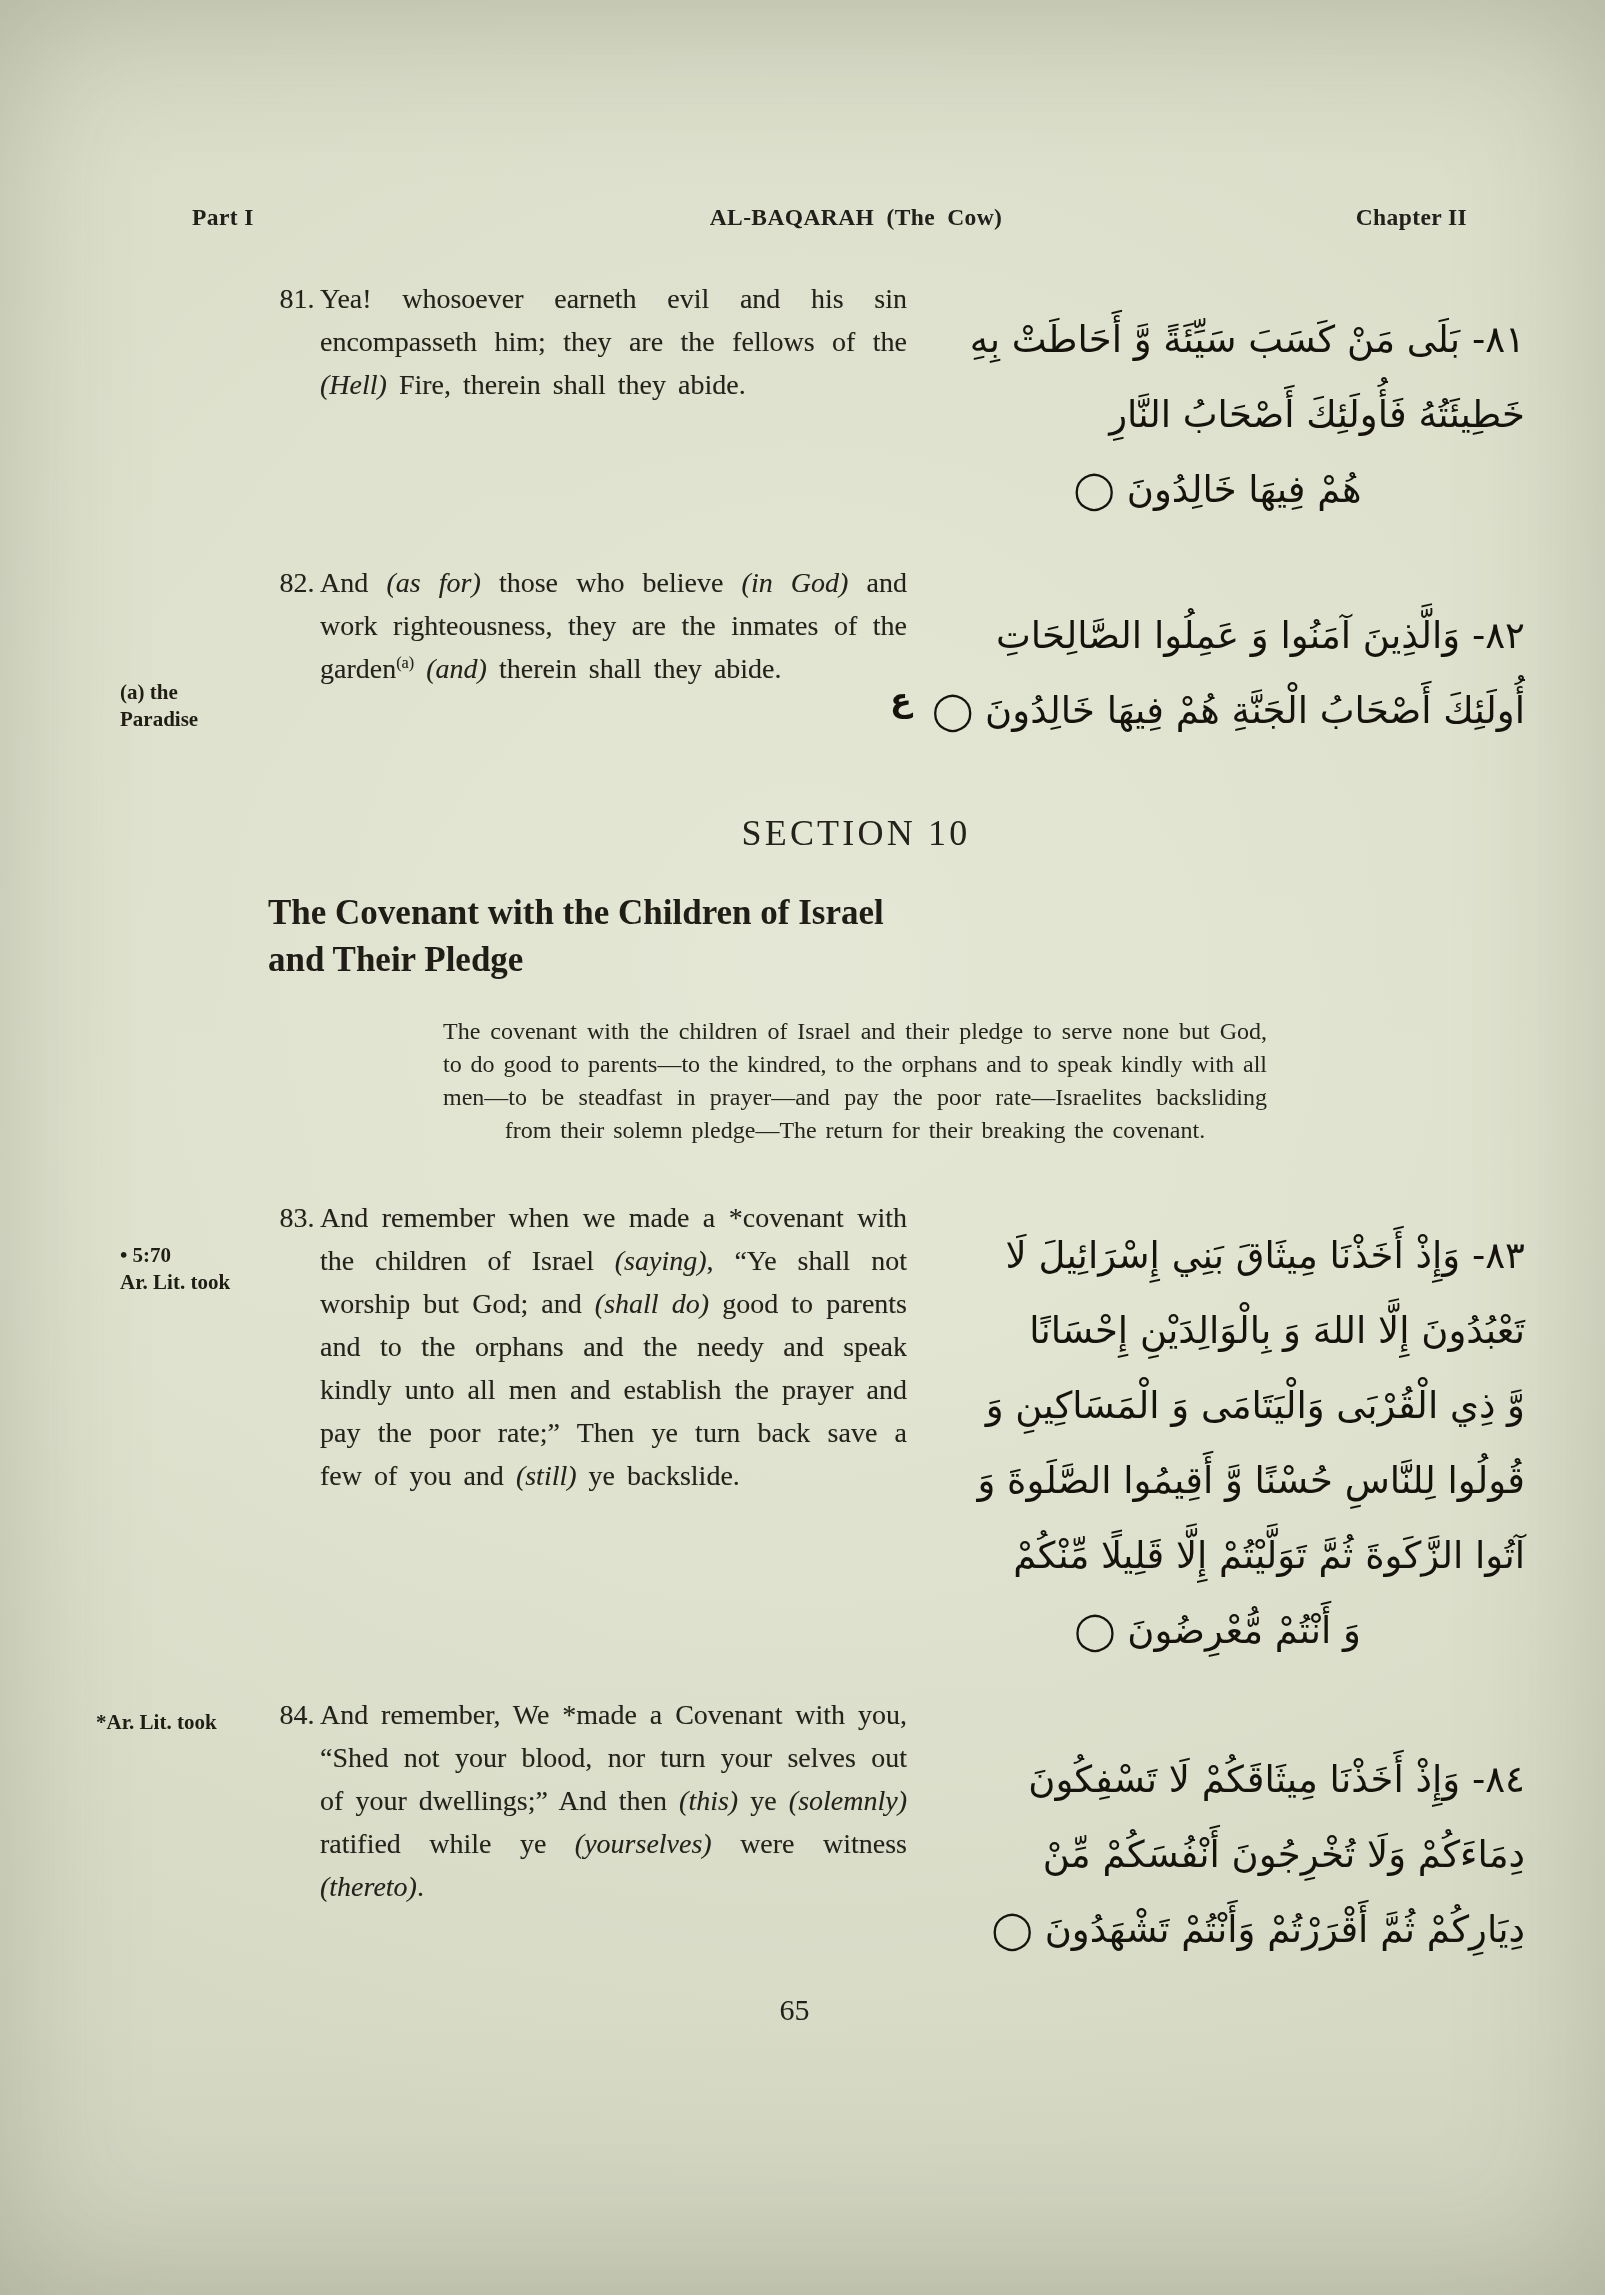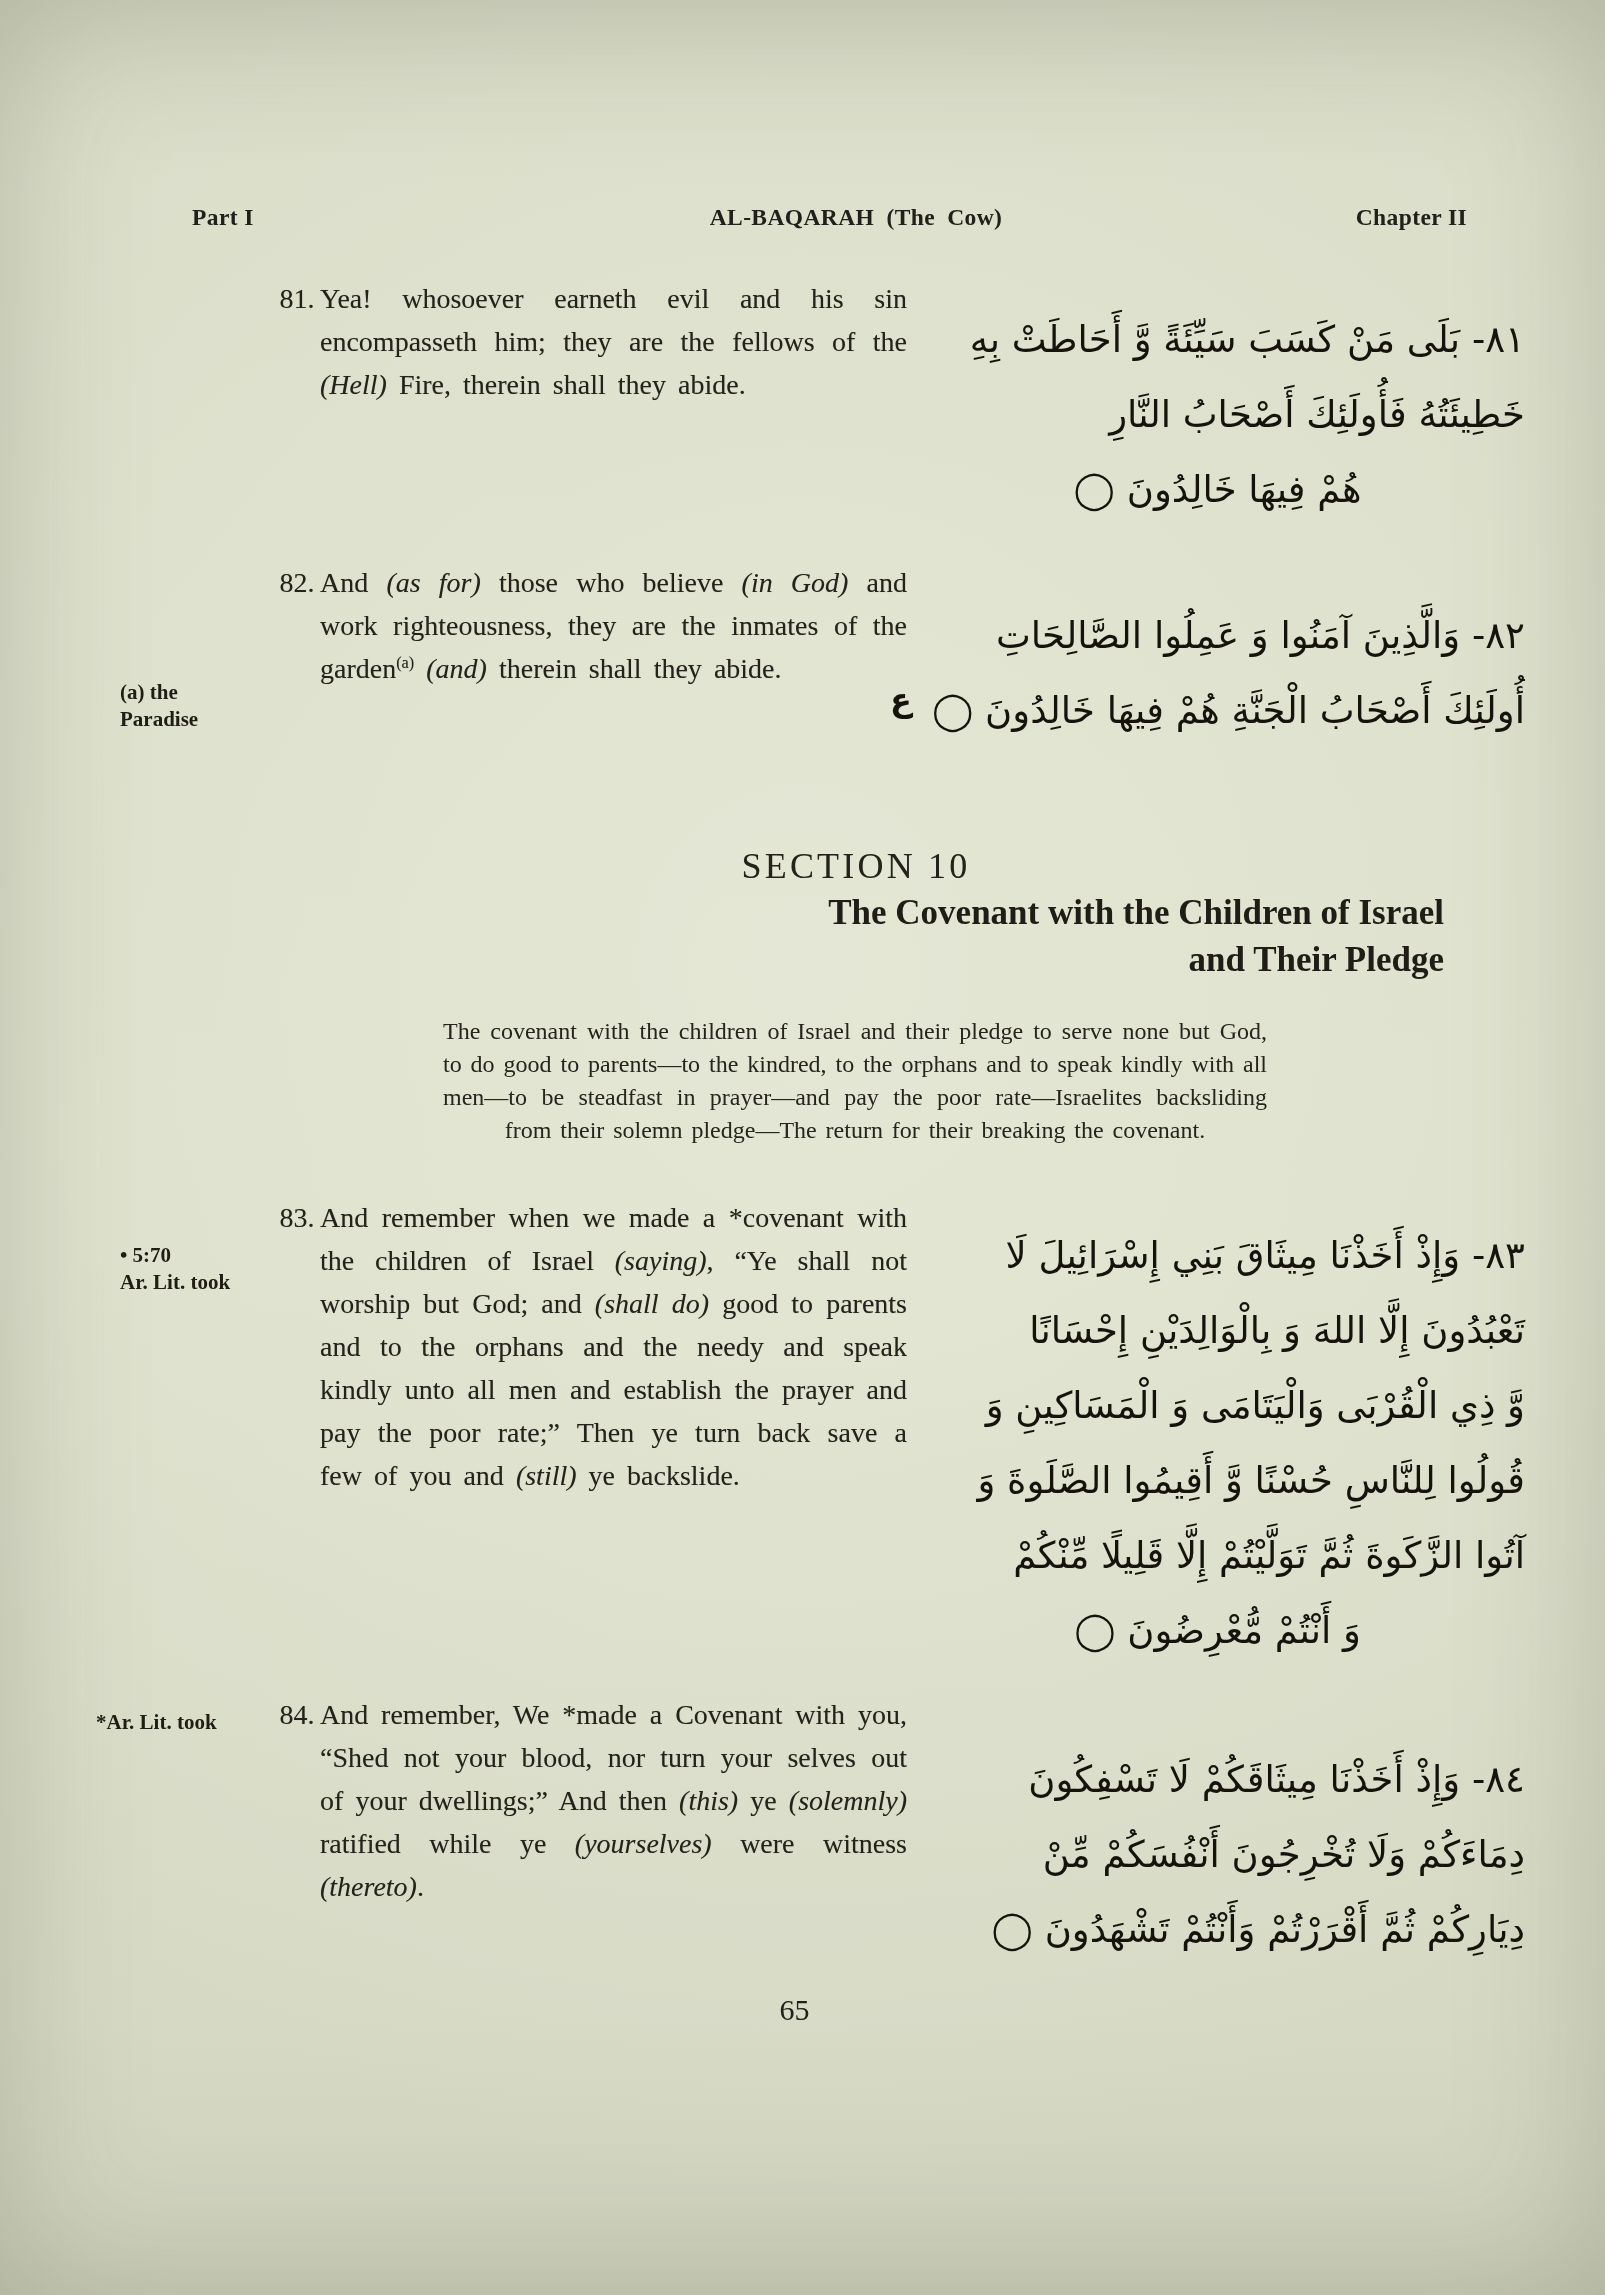--- a/index.html
+++ b/index.html
@@ -56,26 +56,26 @@
     white-space:pre-line;color:#201d15;
   }
   .ruku{
     position:absolute;left:890px;top:681px;
     font-family:"DejaVu Sans", sans-serif;
     font-size:32px;font-weight:bold;color:#15130c;
   }
 
   
   .sec-label{
-    position:absolute;left:268px;width:1176px;top:845px;
+    position:absolute;left:268px;width:1176px;top:812px;
     text-align:center;font-size:36px;letter-spacing:3.2px;color:#24221b;
   }
   .sec-title{
     position:absolute;left:268px;width:1176px;top:889px;
-    text-align:right;font-size:35px;line-height:47px;font-weight:bold;
+    text-align:left;font-size:35px;line-height:47px;font-weight:bold;
     white-space:pre-line;color:#1f1d16;
   }
   .summary{
     position:absolute;left:443px;width:824px;top:1015px;
     font-size:24px;line-height:33px;color:#26241d;
     text-align:justify;text-align-last:center;word-spacing:.12em;
   }
 
   .pagenum{
     position:absolute;left:746px;top:1993px;width:97px;

